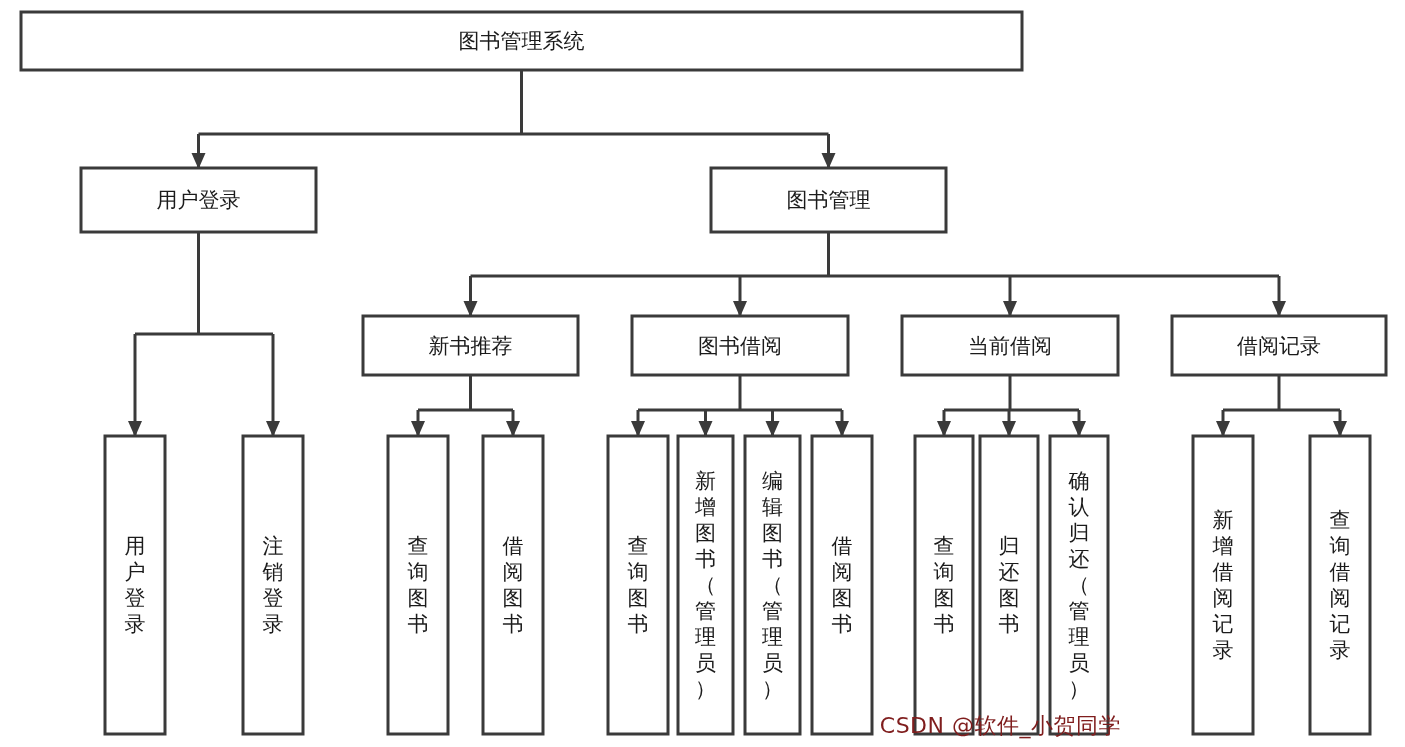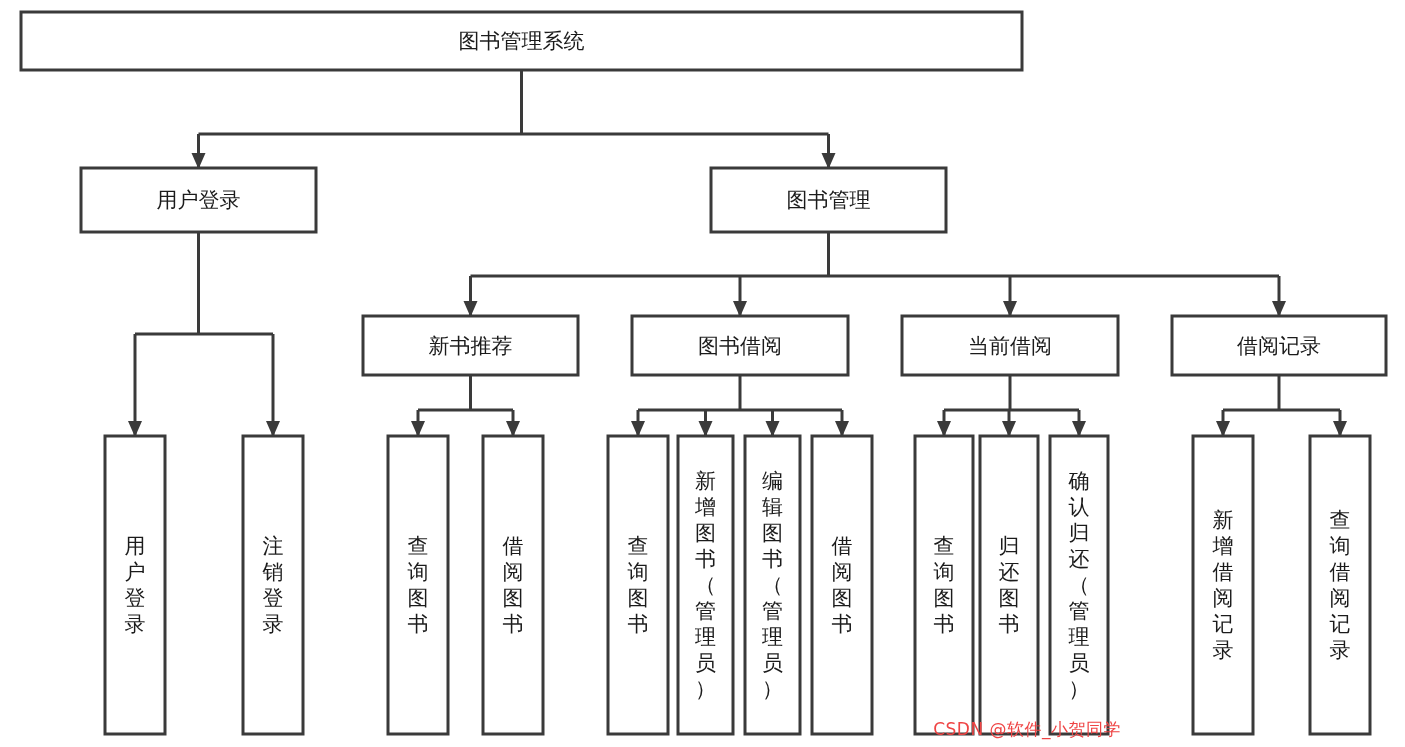--- a/index.html
+++ b/index.html
@@ -52,22 +52,22 @@
     font-family: "DejaVu Sans", "Liberation Sans", sans-serif;
     font-size: 21px;
     fill: #1b1b1b;
     text-anchor: middle;
   }
   .watermark {
     position: absolute;
     right: 10px;
     bottom: 6px;
     font-family: "DejaVu Sans", "Liberation Sans", sans-serif;
-    font-size: 17px;
-    color: #ef4444;
+    font-size: 22px;
+    color: #7f1d1d;
     letter-spacing: 0.5px;
     white-space: nowrap;
     user-select: none;
   }
 </style>
 </head>
 <body>
 
 <div id="diagram-root">
   <svg id="flow" viewBox="0 0 1405 747">

